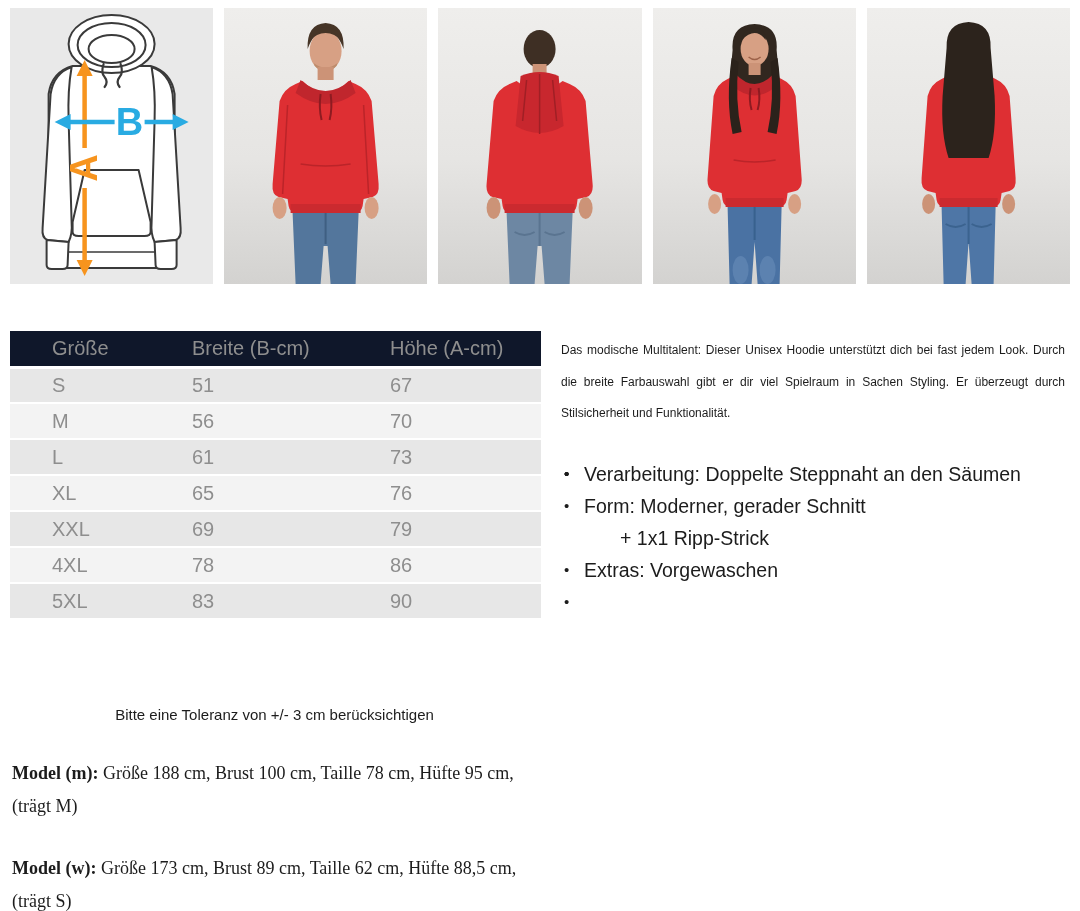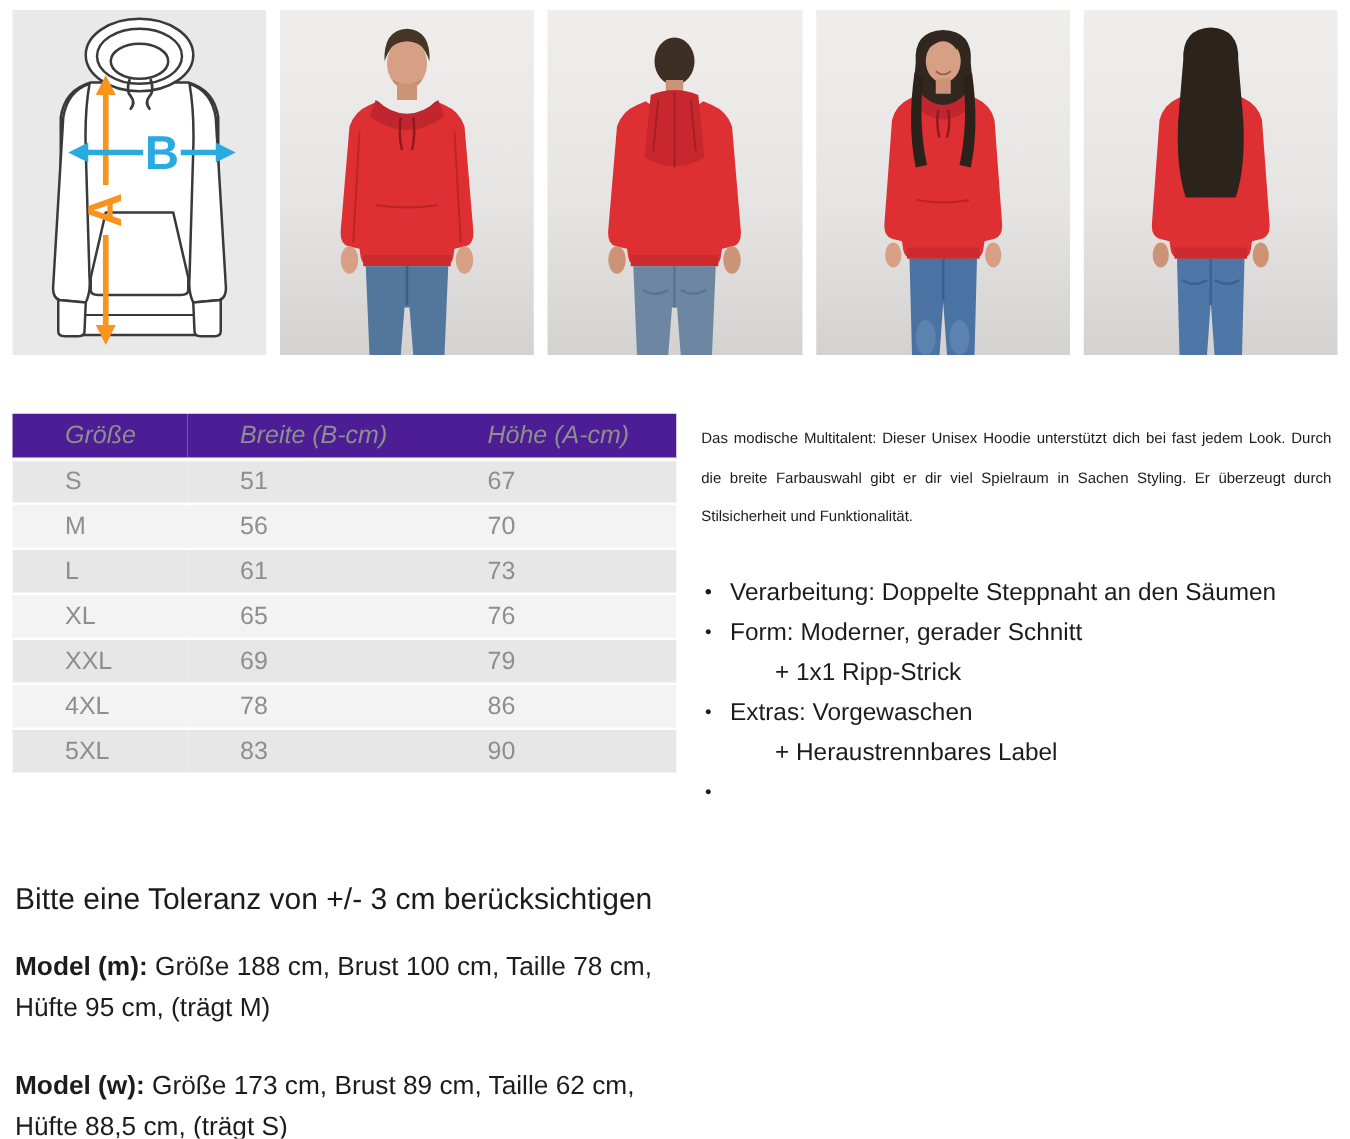--- a/index.html
+++ b/index.html
@@ -12,28 +12,28 @@
   .panel svg { display:block; width:100%; height:100%; }
   .panel.diagram { background:#e9e9e9; }
   .panel.photo { background:linear-gradient(180deg,#efeeec 0%,#e6e5e3 55%,#d3d2d0 100%); }
 
   
   table.size-table { position:absolute; left:10px; top:331px; width:531px; border-collapse:collapse; table-layout:fixed; font-size:20px; color:#8e8e8e; }
   table.size-table col.c1 { width:140px; }
   table.size-table col.c2 { width:198px; }
   table.size-table col.c3 { width:193px; }
   table.size-table th, table.size-table td { font-weight:400; text-align:left; height:36px; padding-left:42px; }
-  table.size-table thead tr { background:#4c1d95; border-bottom:3px solid #fff;font-style:italic; }
+  table.size-table thead tr { background:#0f172a; border-bottom:3px solid #fff; }
   table.size-table tbody tr { border-bottom:2px solid #fff; }
   table.size-table tbody tr:nth-child(odd)  { background:#e7e7e7; }
   table.size-table tbody tr:nth-child(even) { background:#f3f3f3; }
 
   
-  .note-tolerance { position:absolute; left:12px; top:706px; width:525px; font-size:24px; color:#1c1c1c; }
-  .model-note { position:absolute; left:12px; width:521px; font-size:21px; line-height:33px; color:#1c1c1c; }
+  .note-tolerance { position:absolute; left:12px; top:706px; width:525px; font-size:15px; color:#1c1c1c;text-align:center; }
+  .model-note { position:absolute; left:12px; width:521px; font-size:18px; line-height:33px; color:#1c1c1c;font-family:Liberation Serif, serif; }
   .model-note b { font-weight:700; }
   #model-m { top:757px; }
   #model-w { top:852px; }
 
   
   .desc { position:absolute; left:561px; top:335px; width:504px; color:#1c1c1c; }
   .desc-intro { font-size:12px; line-height:31.5px; text-align:justify; }
   ul.bullets { list-style:none; margin-top:28px; font-size:19.5px; line-height:32px; }
   ul.bullets li { position:relative; padding-left:23px; white-space:pre-wrap; }
   ul.bullets li .dot { position:absolute; left:3px; top:0; font-size:15px; }
@@ -217,18 +217,18 @@
 
   <p class="model-note" id="model-w"><b>Model (w):</b><span> Größe 173 cm, Brust 89 cm, Taille 62 cm, Hüfte 88,5 cm, (trägt S)</span></p>
 
   <div class="desc">
     <p class="desc-intro">Das modische Multitalent: Dieser Unisex Hoodie unterstützt dich bei fast jedem Look. Durch die breite Farbauswahl gibt er dir viel Spielraum in Sachen Styling. Er überzeugt durch Stilsicherheit und Funktionalität.</p>
     <ul class="bullets" id="bullet-list">
         <li><span class="dot">•</span></li>
         <li><span class="dot">•</span></li>
         <li><span class="dot">•</span><span>Verarbeitung: Doppelte Steppnaht an den Säumen</span></li>
         <li><span class="dot">•</span><span>Form: Moderner, gerader Schnitt</span><div class="sub">+ 1x1 Ripp-Strick</div></li>
-        <li><span class="dot">•</span><span>Extras: Vorgewaschen</span><div class="sub">+ Heraustrennbares Label</div></li>
+        <li><span class="dot">•</span><span>Extras: Vorgewaschen</span></li>
         <li><span class="dot">•</span></li>
       </ul>
   </div>
 
 </div>
 
 </body></html>

